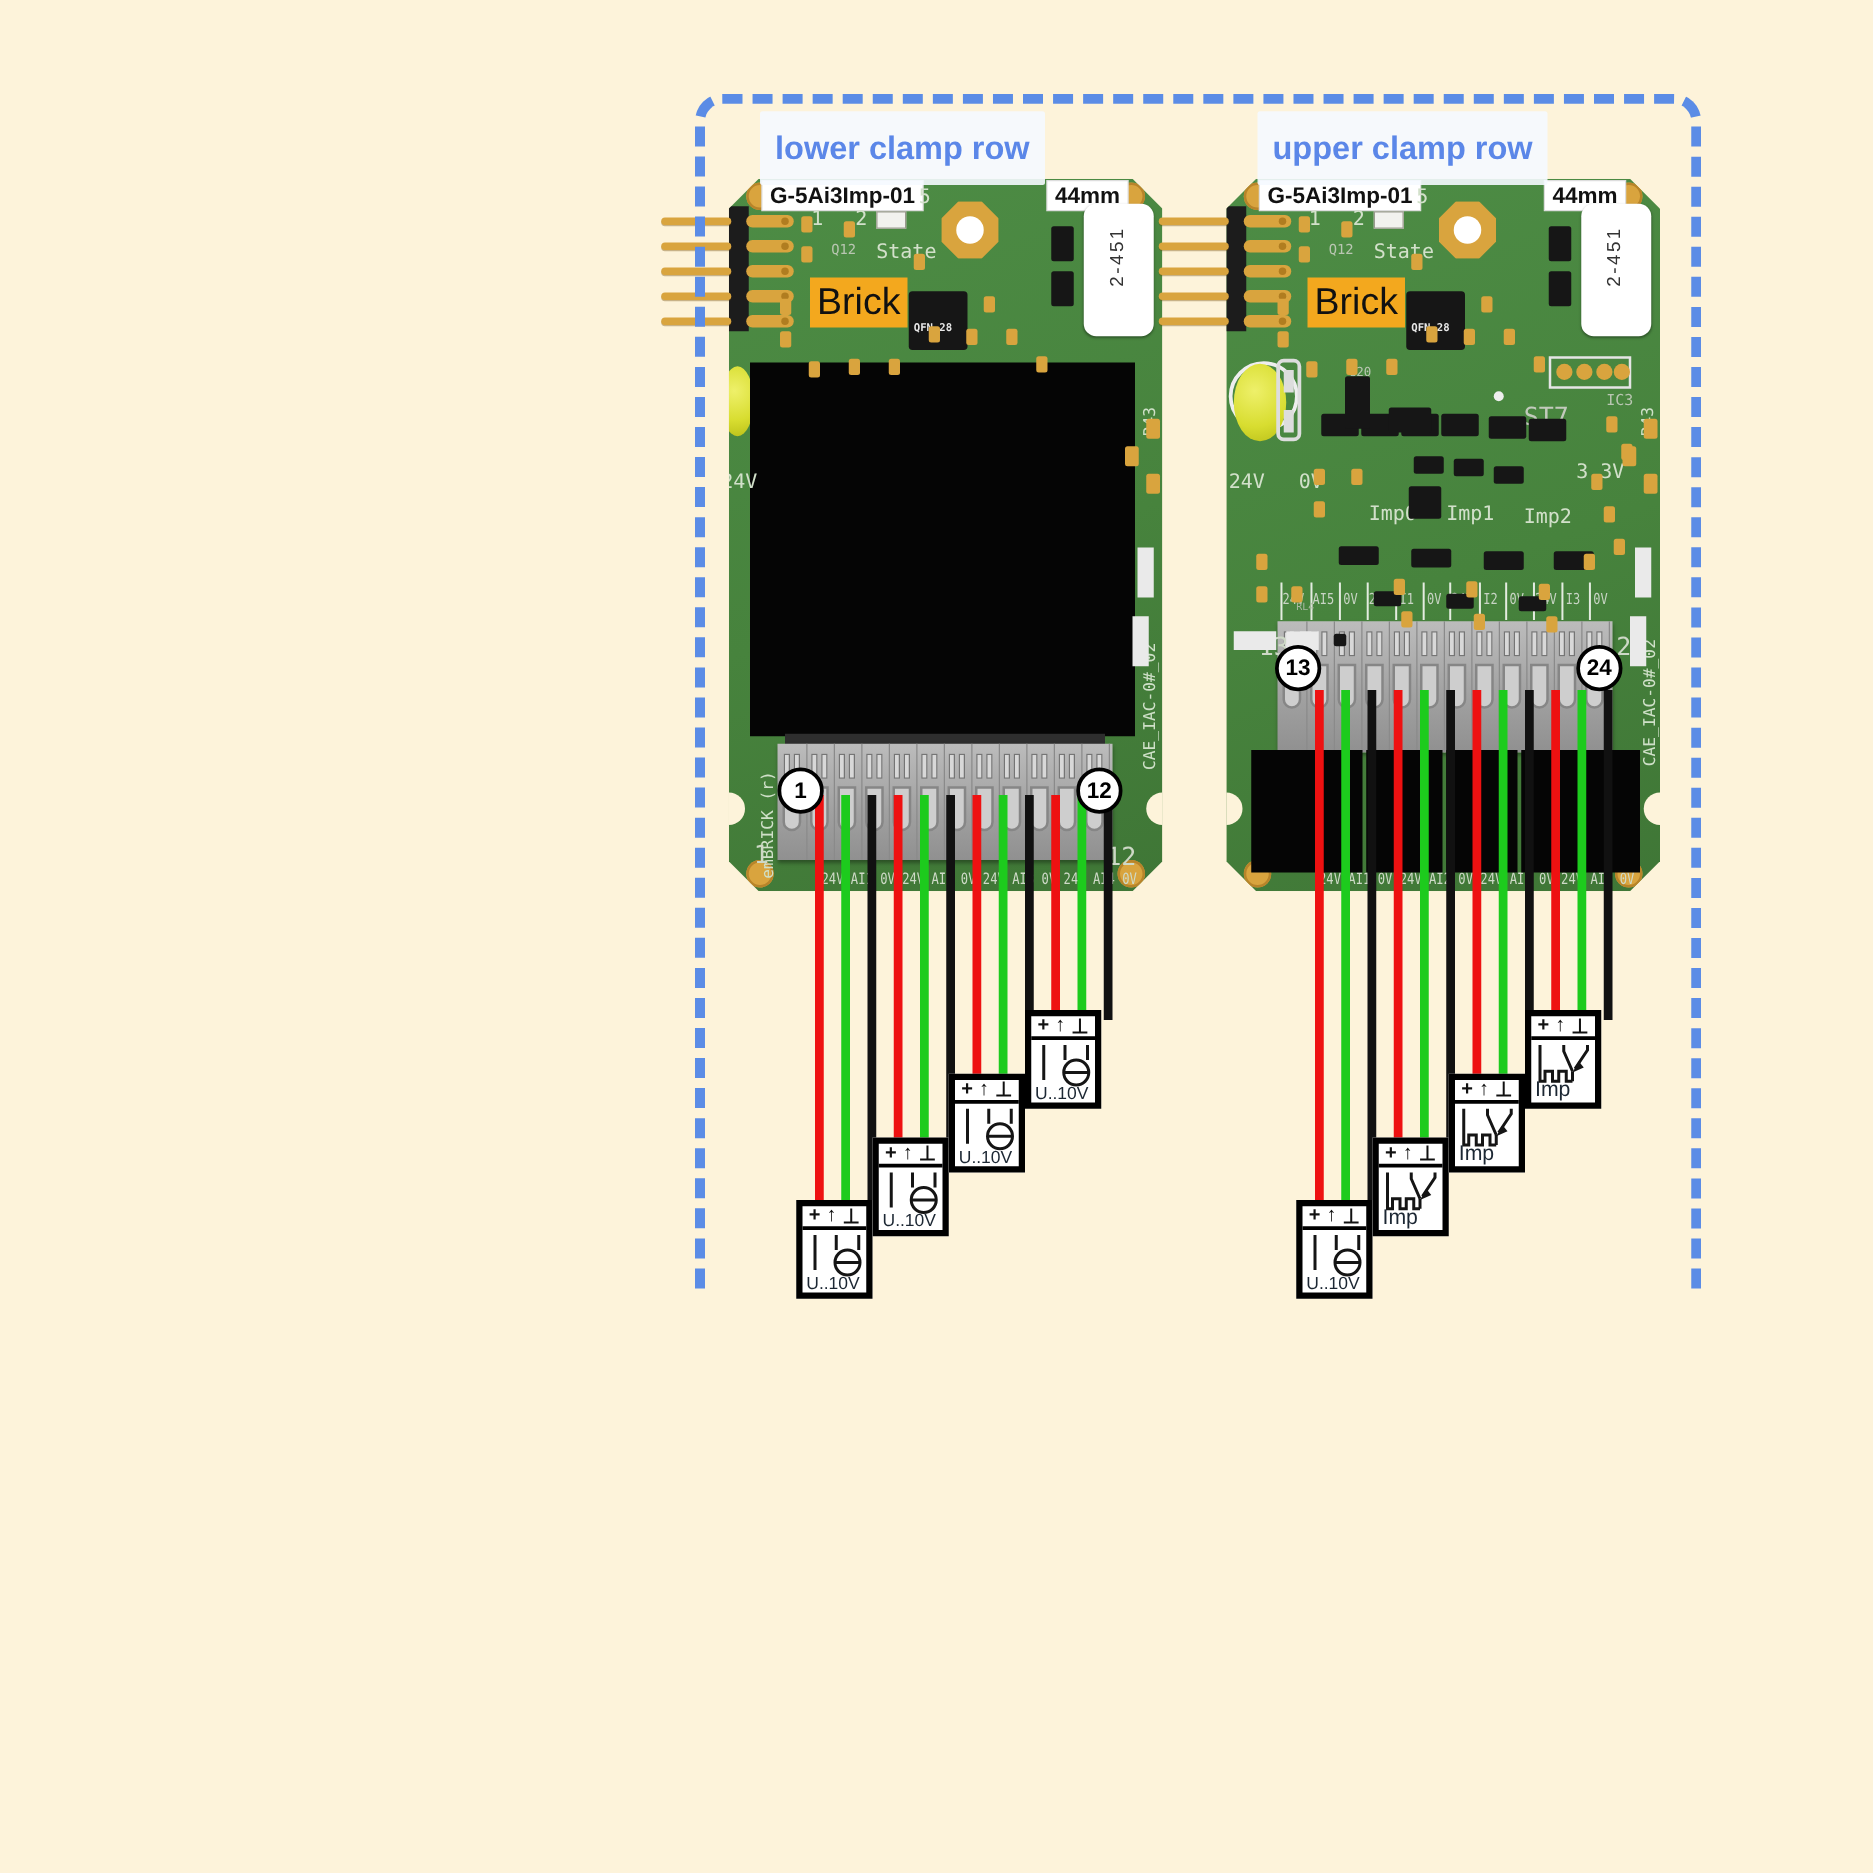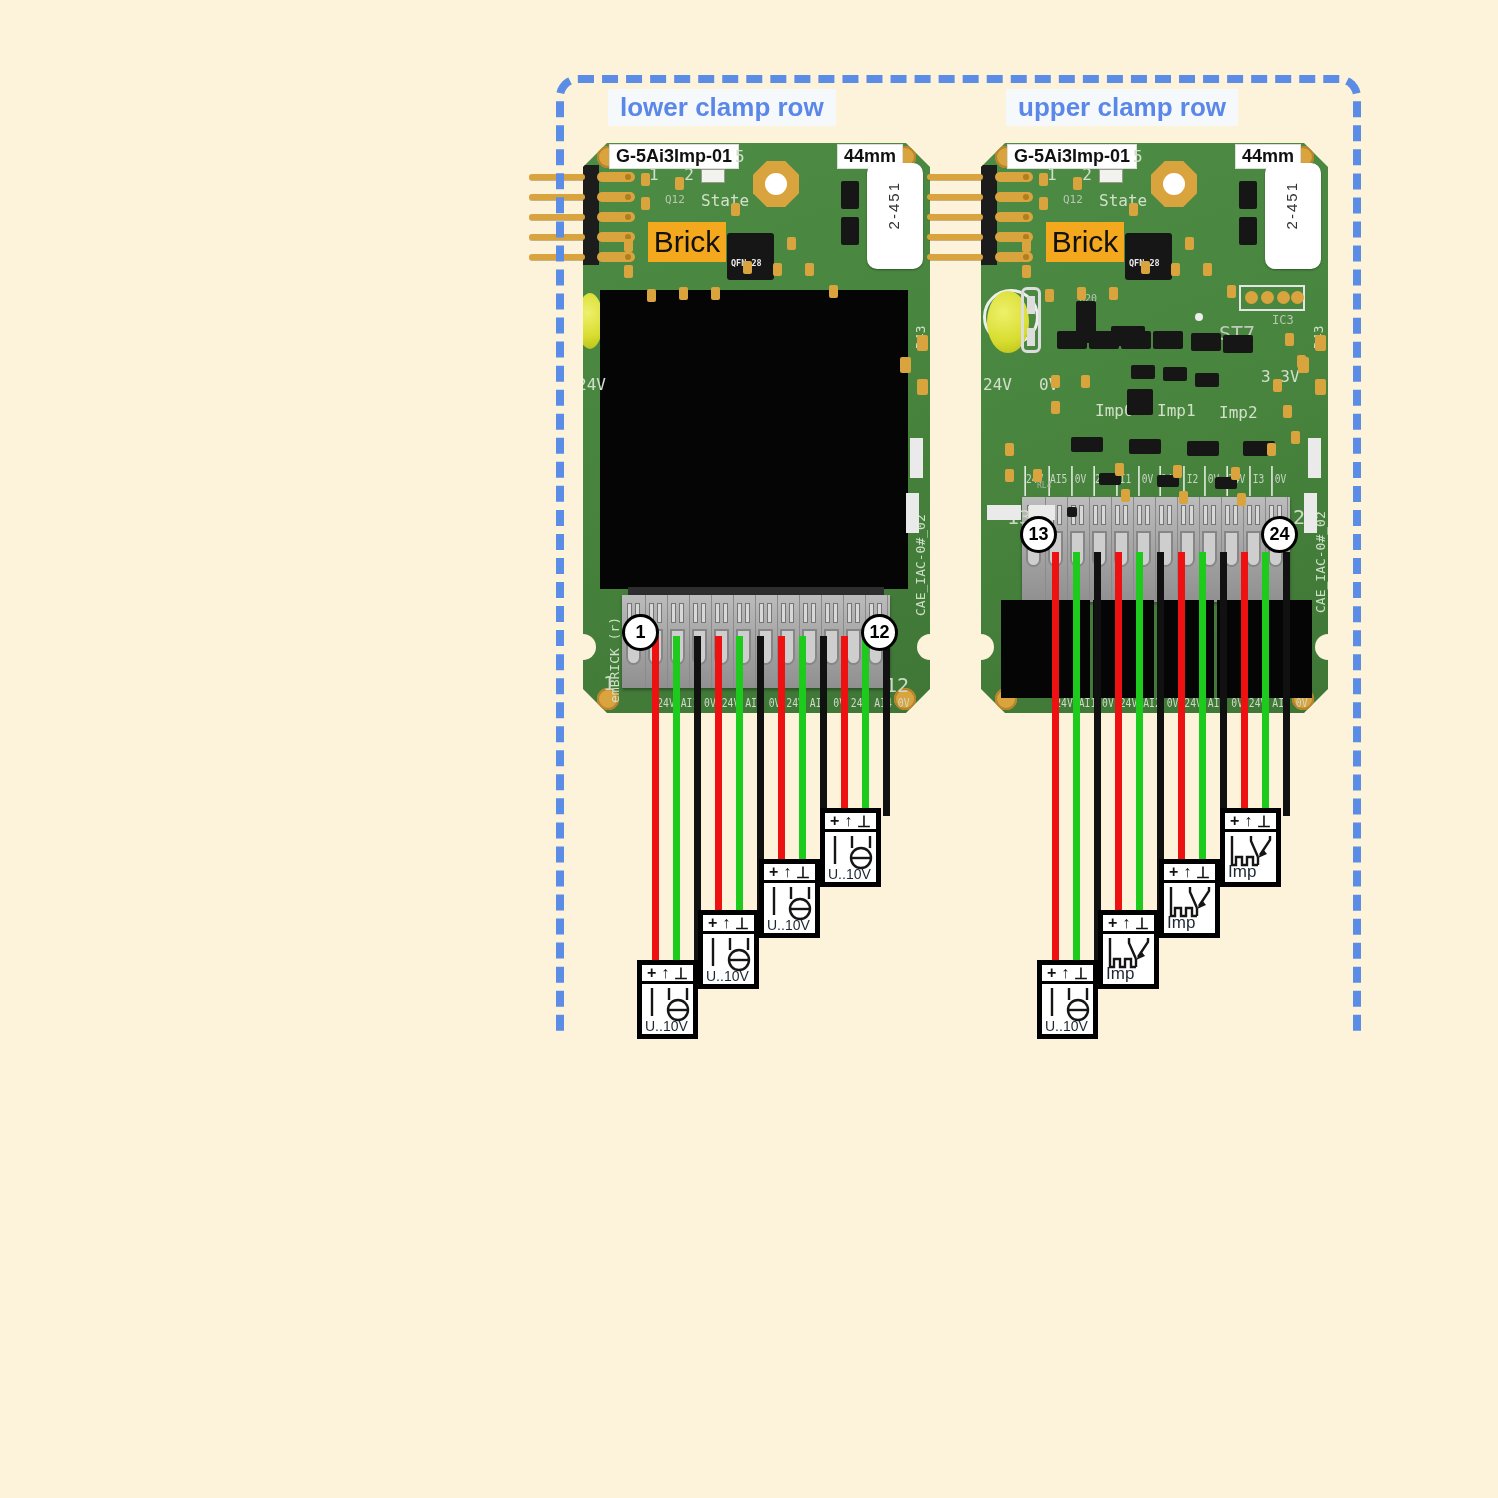--- a/index.html
+++ b/index.html
@@ -2,21 +2,21 @@
 <html><head>
 <meta charset="utf-8">
 <style>
   html,body{margin:0;padding:0;background:#fdf3da;}
   #canvas{position:relative;width:1498px;height:1498px;background:#fdf3da;overflow:hidden;
           font-family:"Liberation Sans",sans-serif;}
   
   .dashed-frame{position:absolute;left:556px;top:75px;width:805px;height:958px;box-sizing:border-box;
     border:8px dashed #5b8ce6;border-bottom:none;border-radius:22px 22px 0 0;pointer-events:none;}
   .row-label{position:absolute;top:89px;font-size:26px;font-weight:bold;color:#5b87e8;
-    background:rgba(245,249,255,.9);padding:3px 12px;border-radius:2px;white-space:nowrap;}
+    background:rgba(245,249,255,.9);padding:14px 12px;border-radius:2px;white-space:nowrap;}
   #label-lower{left:608px;}
   #label-upper{left:1006px;}
   
   .board{position:absolute;width:347px;height:570px;
     background:linear-gradient(160deg,#4d8c45,#47833d 55%,#3f7636);
     clip-path:polygon(24px 0,323px 0,347px 24px,347px 546px,323px 570px,24px 570px,0 546px,0 24px);}
   #board0{left:583px;top:143px;}
   #board1{left:981px;top:143px;}
   .board *{position:absolute;box-sizing:border-box;}
   .hole{width:22px;height:22px;border-radius:50%;background:#d9a43e;box-shadow:inset 0 0 0 2px #b8842a;}
@@ -71,21 +71,21 @@
   .cell .cs.a{left:3px}.cell .cs.b{left:11px}
   .cell .uh{position:absolute;top:34px;left:2px;width:15px;height:36px;background:#cecece;
     border:2px solid #868686;border-radius:0 0 9px 9px;}
   
   .termlabels{left:41px;top:323px;width:268px;height:32px;display:flex;}
   .termlabels span{position:relative!important;flex:1;text-align:center;font-family:"DejaVu Sans Mono",monospace;
     font-size:12px;color:#c8d4c4;border-left:2px solid #e4ece0;height:30px;line-height:26px;
     transform:scaleX(.8);white-space:nowrap;overflow:visible;}
   .rl4{left:56px;top:338px;font-size:8px;color:#a9b8a2;}
   .st7{left:238px;top:178px;font-size:20px;color:#c2cabc;}
-  .ic3label{left:291px;top:170px;font-size:12px;color:#b9c6b2;}
+  .ic3label{left:304px;top:170px;font-size:12px;color:#b9c6b2;}
   .g20{left:98px;top:150px;font-size:10px;color:#b9c6b2;}
   .imp0{left:114px;top:258px}.imp1{left:176px;top:258px}.imp2{left:238px;top:260px}
   .v0{left:58px;top:232px;font-size:16px;}
   .v33{left:280px;top:224px;font-size:16px;}
   .wdot{left:214px;top:170px;width:8px;height:8px;border-radius:50%;background:#eee;}
   .ic3box{left:258px;top:142px;width:66px;height:26px;border:2px solid #e5e5e5;}
   .ic3box i{top:4px;width:13px;height:13px;border-radius:50%;background:#d9a43e;display:block;}
   .whitering{left:2px;top:146px;width:56px;height:56px;border:3px solid #eee;border-radius:50%;}
   .ycap{left:6px;top:148px;width:42px;height:62px;border-radius:50%;
     background:radial-gradient(circle at 40% 35%,#eef06a,#d8dd30 60%,#b9be18);}

